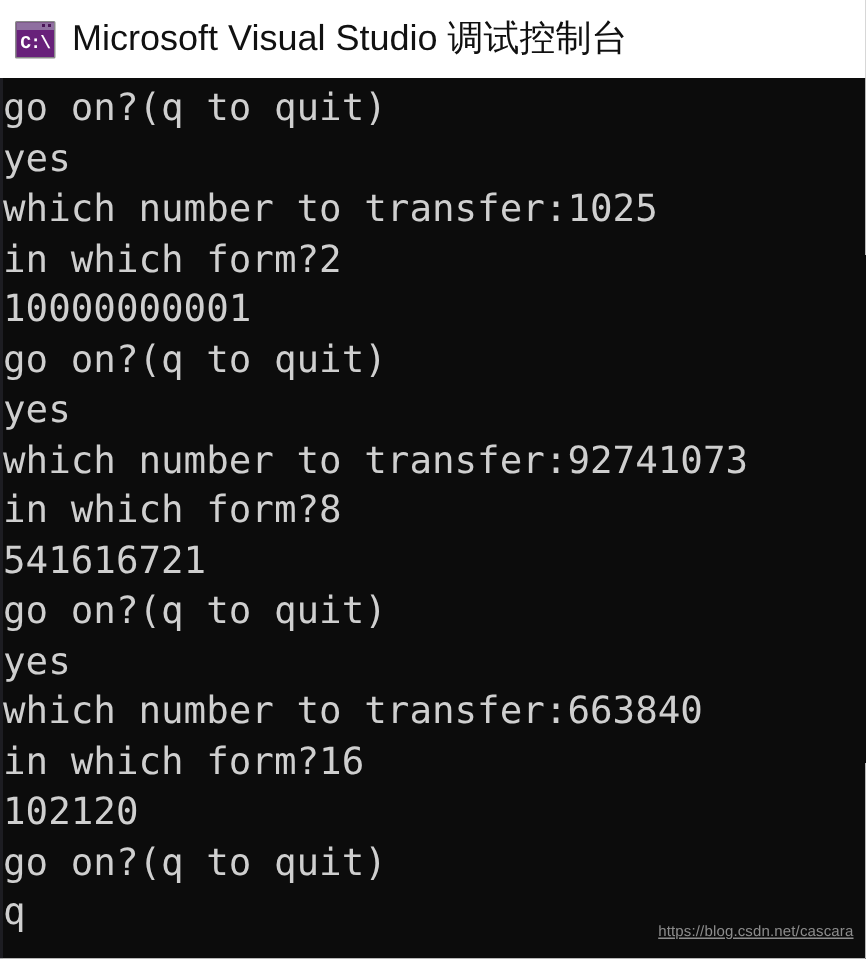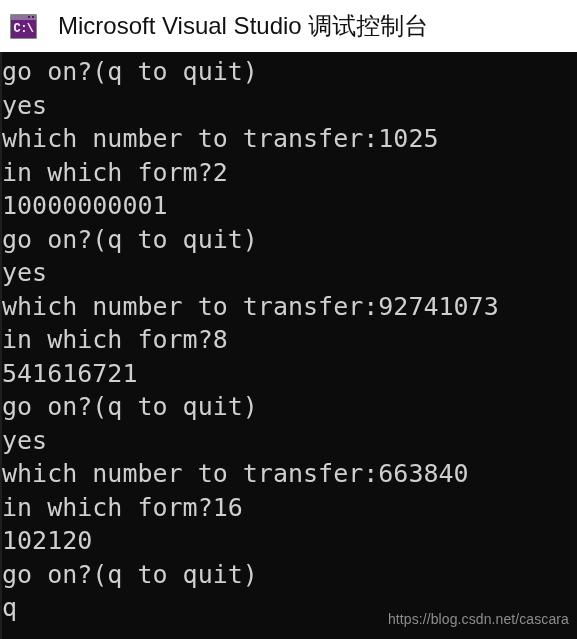--- a/index.html
+++ b/index.html
@@ -64,21 +64,21 @@
     height: 19px;
     line-height: 19px;
     text-align: center;
     color: #ffffff;
     font-family: "Liberation Mono", monospace;
     font-size: 12px;
     font-weight: bold;
     letter-spacing: -0.5px;
   }
   #title-text {
-    margin-left: 21px;
+    margin-left: 11px;
     font-size: 24px;
     line-height: 28px;
     color: #111111;
     white-space: nowrap;
     font-weight: 400;
     font-family: "Liberation Sans", sans-serif;
   }
 
   
   #console {
@@ -115,24 +115,25 @@
     font-family: "DejaVu Sans Mono", "Liberation Mono", monospace;
     font-size: 25px;
     color: #cfcfcf;
     white-space: pre;
   }
   #watermark {
     position: absolute;
     right: 8px;
     bottom: 12px;
     font-family: "Liberation Sans", sans-serif;
-    font-size: 14px;
+    font-size: 10px;
     color: #8d8d8d;
     white-space: nowrap;
     letter-spacing: 0.1px;
+    text-decoration: underline;
   }
 </style>
 </head>
 <body>
 
 <div id="app">
 
   <div id="titlebar">
     <div id="app-icon">
       <div class="icon-topbar">

